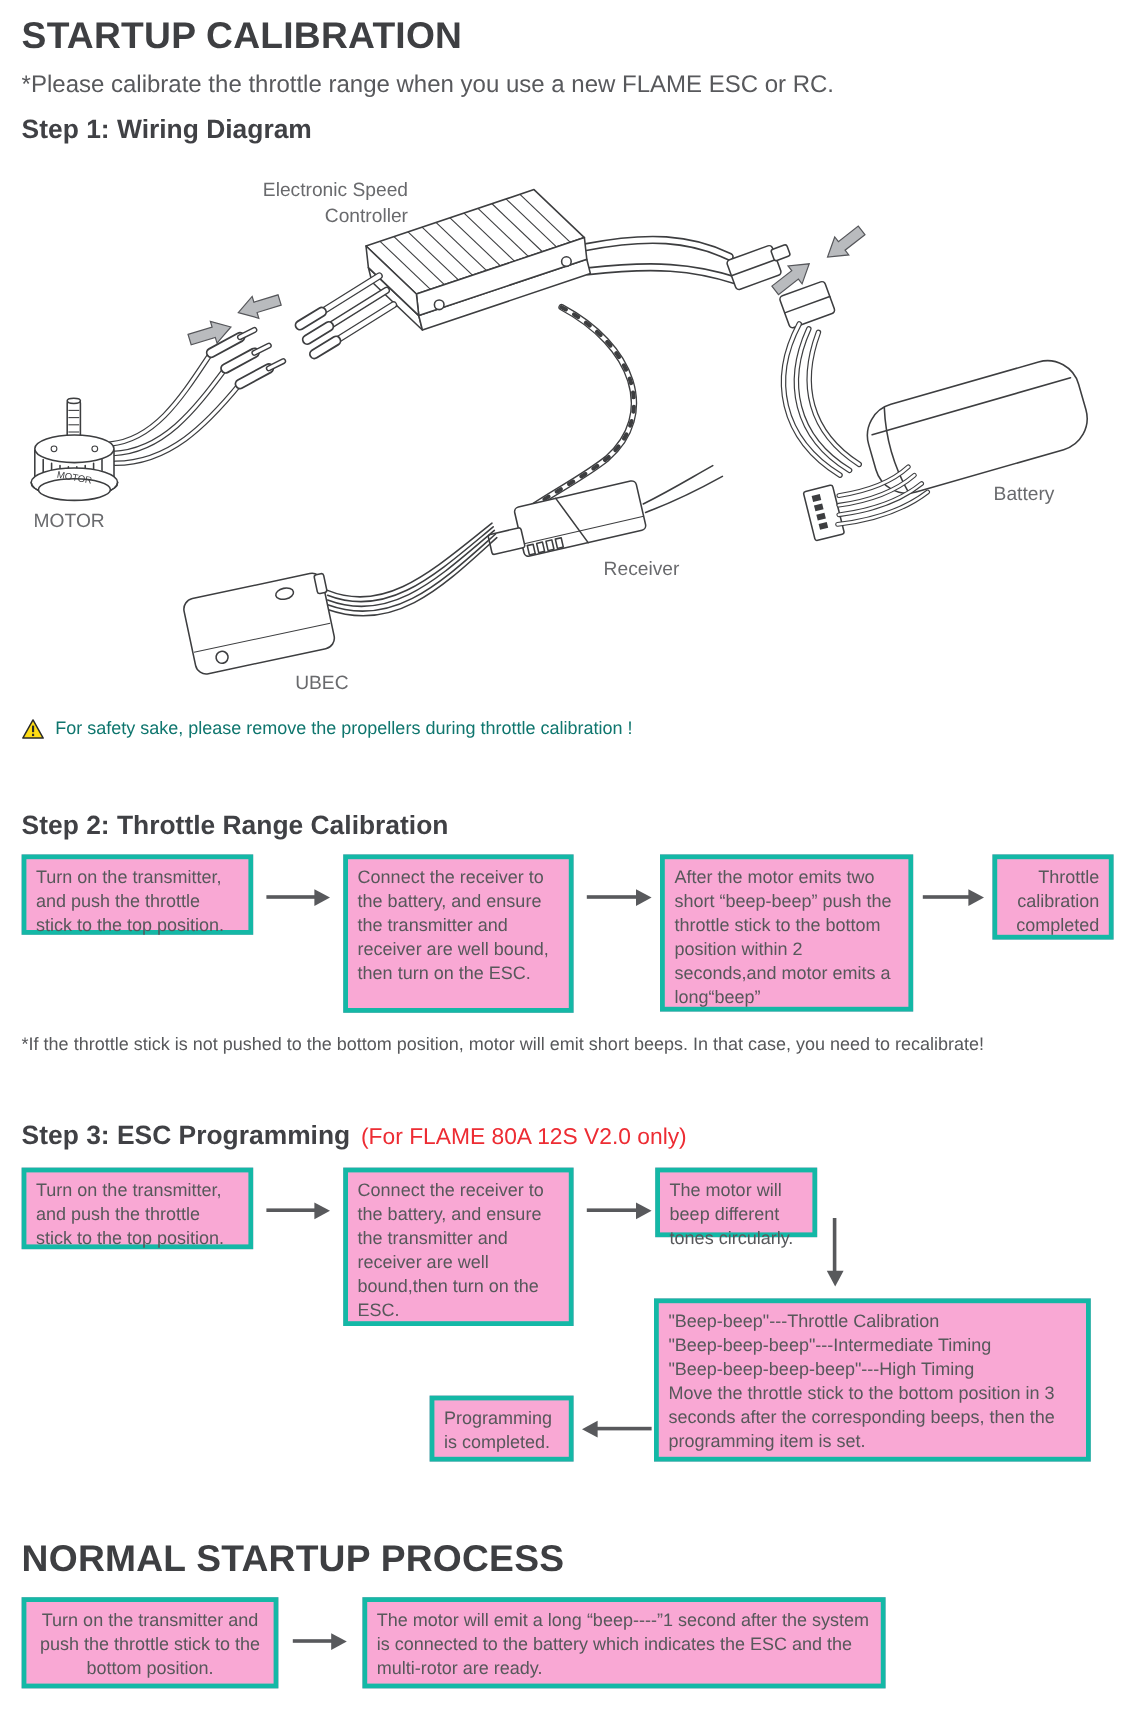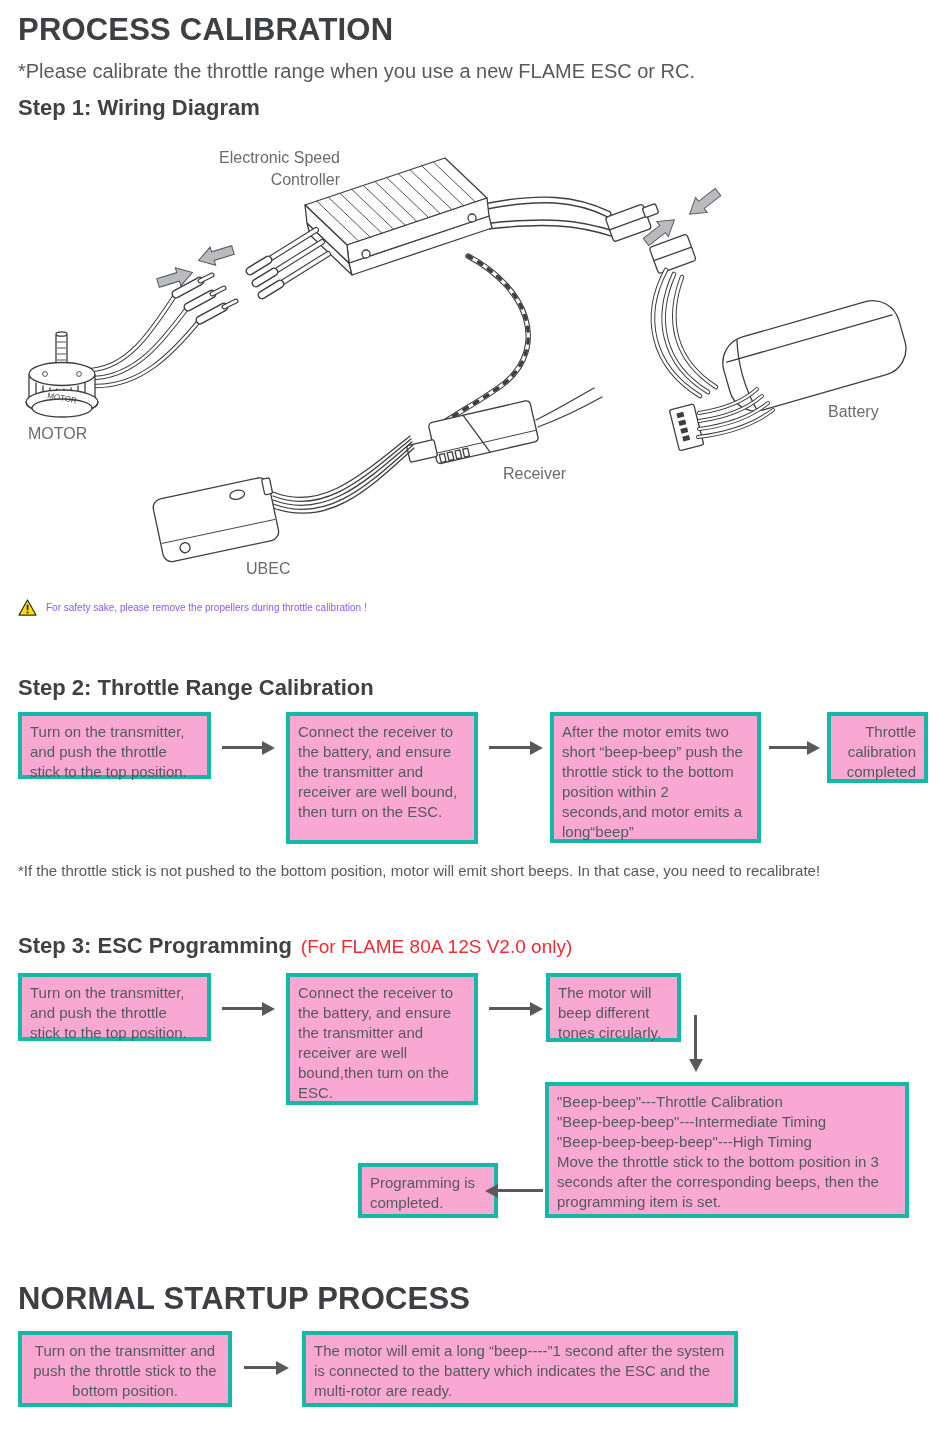--- a/index.html
+++ b/index.html
@@ -2,21 +2,21 @@
 <html><head>
 <meta charset="utf-8">
 <style>
   html,body{margin:0;padding:0;background:#fff;}
   body{width:940px;height:1433px;position:relative;font-family:"Liberation Sans","DejaVu Sans",sans-serif;color:#57585b;}
   .abs{position:absolute;}
   .h1{font-size:31px;font-weight:600;color:#3e3f42;letter-spacing:.2px;white-space:nowrap;}
   .subtitle{font-size:20px;color:#58595c;white-space:nowrap;}
   .stephead{font-size:22px;font-weight:600;color:#404145;white-space:nowrap;}
   .rednote{font-size:19px;font-weight:400;color:#ed2c33;margin-left:9px;}
-  .warn{display:flex;align-items:center;gap:9px;font-size:10px;color:#8b5cf6;text-align:right;}
+  .warn{display:flex;align-items:center;gap:9px;font-size:15px;color:#0f766e;text-align:right;}
   .fbox{position:absolute;box-sizing:border-box;border:4px solid #14b8a6;background:#f9a8d4;
         padding:6px 8px;font-size:15px;line-height:1.33;color:#57585b;}
   .note{font-size:15px;color:#57585b;white-space:nowrap;}
   
   .arr{position:absolute;height:3px;background:#58595c;}
   .arr::after{content:"";position:absolute;right:-12px;top:-5.5px;border-left:13px solid #58595c;
               border-top:7px solid transparent;border-bottom:7px solid transparent;}
   .arr-left::after{right:auto;left:-12px;border-left:none;border-right:13px solid #58595c;}
   .arr-down{width:3px;height:46px;}
   .arr-down::after{content:"";right:auto;top:auto;bottom:-12px;left:-5.5px;border-top:13px solid #58595c;
@@ -27,21 +27,21 @@
   .thin{fill:none;stroke:#3d3e40;stroke-width:.9;}
   .wO{fill:none;stroke:#3d3e40;stroke-linecap:round;}
   .wI{fill:none;stroke:#fff;stroke-linecap:round;}
   .blk{fill:#b9bbbe;stroke:#55565a;stroke-width:1;}
   .lbl{font-family:"Liberation Sans","DejaVu Sans",sans-serif;font-size:16px;fill:#696a6d;}
   .tiny{font-family:"Liberation Sans","DejaVu Sans",sans-serif;font-size:8px;fill:#3d3e40;}
 </style>
 </head>
 <body>
 
-<div class="abs h1" style="left:18px;top:12px;">PROCESS CALIBRATION</div>
+<div class="abs h1" style="left:18px;top:12px;">STARTUP CALIBRATION</div>
 <div class="abs subtitle" style="left:18px;top:60px;">*Please calibrate the throttle range when you use a new FLAME ESC or RC.</div>
 <div class="abs stephead" style="left:18px;top:95px;">Step 1: Wiring Diagram</div>
 
 <svg class="abs" style="left:0;top:130px;" width="940" height="470" viewBox="0 0 940 470">
   <defs>
     <path id="blockArrow" d="M0,-4.5 L21,-4.5 L21,-9.5 L36,0 L21,9.5 L21,4.5 L0,4.5 Z"></path>
   </defs>
 
   <text class="lbl" x="340" y="33" text-anchor="end">Electronic Speed</text>
   <text class="lbl" x="340" y="55" text-anchor="end">Controller</text>
@@ -243,31 +243,31 @@
 <div class="abs note" style="left:18px;top:862px;">*If the throttle stick is not pushed to the bottom position, motor will emit short beeps. In that case, you need to recalibrate!</div>
 
 <div class="abs stephead" style="left:18px;top:933px;">
   <span>Step 3: ESC Programming</span><span class="rednote">(For FLAME 80A 12S V2.0 only)</span>
 </div>
 
 <div class="fbox" style="left:18px;top:973px;width:193px;height:68px;">Turn on the transmitter, and push the throttle stick to the top position.</div>
 <div class="arr" style="left:222px;top:1007px;width:41px;"></div>
 <div class="fbox" style="left:286px;top:973px;width:192px;height:132px;">Connect the receiver to the battery, and ensure the transmitter and receiver are well bound,then turn on the ESC.</div>
 <div class="arr" style="left:489px;top:1007px;width:42px;"></div>
-<div class="fbox" style="left:546px;top:973px;width:135px;height:69px;">The motor will beep different tones circularly.</div>
+<div class="fbox" style="left:546px;top:973px;width:135px;height:58px;">The motor will beep different tones circularly.</div>
 
 <div class="arr arr-down" style="left:694px;top:1015px;height:45px;"></div>
 
 <div class="fbox" style="left:545px;top:1082px;width:364px;height:136px;">
   <div>"Beep-beep"---Throttle Calibration</div>
   <div>"Beep-beep-beep"---Intermediate Timing</div>
   <div>"Beep-beep-beep-beep"---High Timing</div>
   <div>Move the throttle stick to the bottom position in 3 seconds after the corresponding beeps, then the programming item is set.</div>
 </div>
 
-<div class="fbox" style="left:358px;top:1163px;width:140px;height:55px;">Programming is completed.</div>
+<div class="fbox" style="left:358px;top:1163px;width:120px;height:55px;">Programming is completed.</div>
 <div class="arr arr-left" style="left:497px;top:1189px;width:46px;"></div>
 
 <div class="abs h1" style="left:18px;top:1281px;">NORMAL STARTUP PROCESS</div>
 
 <div class="fbox" style="left:18px;top:1331px;width:214px;height:76px;text-align:center;">Turn on the transmitter and push the throttle stick to the bottom position.</div>
 <div class="arr" style="left:244px;top:1366px;width:33px;"></div>
 <div class="fbox" style="left:302px;top:1331px;width:436px;height:76px;">The motor will emit a long “beep----”1 second after the system is connected to the battery which indicates the ESC and the multi-rotor are ready.</div>
 
 </body></html>

